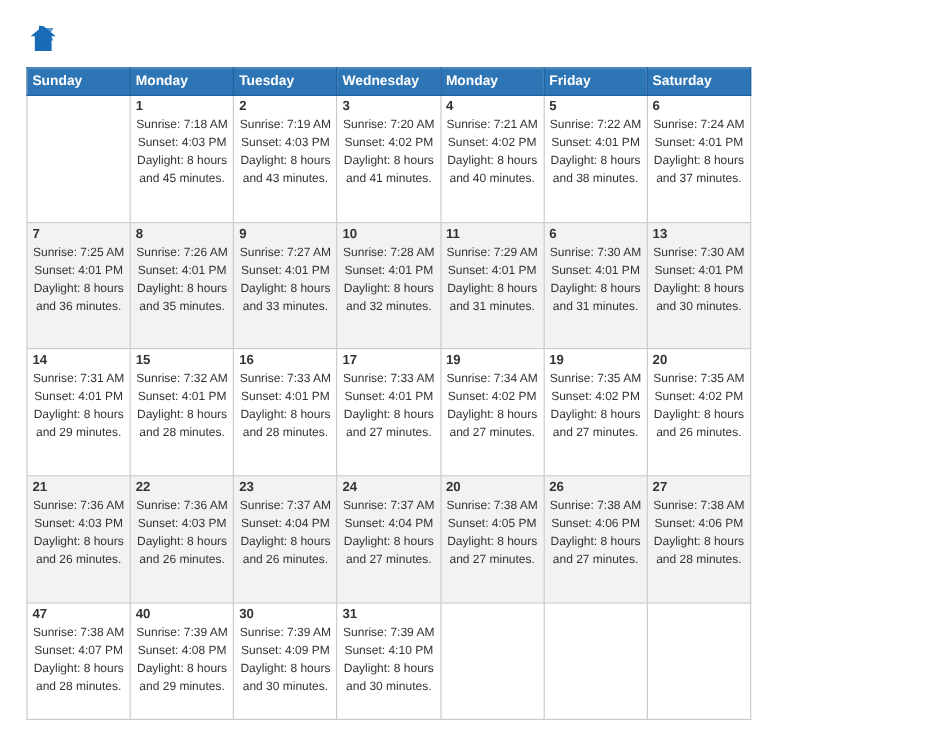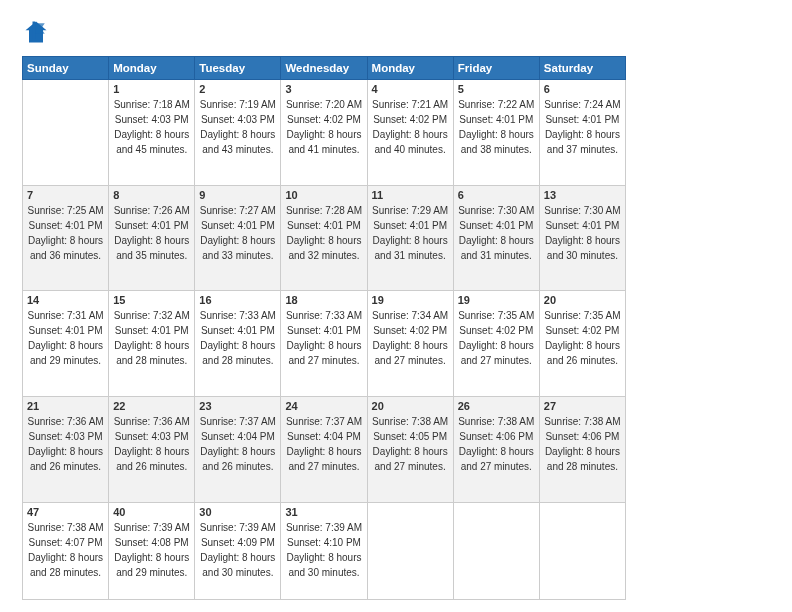--- a/index.html
+++ b/index.html
@@ -237,21 +237,21 @@
             Sunrise: 7:32 AM<br>Sunset: 4:01 PM<br>Daylight: 8 hours and 28 minutes.
           </div>
           </td>
           <td>
             <span class="day-num">16</span>
           <div class="day-info">
             Sunrise: 7:33 AM<br>Sunset: 4:01 PM<br>Daylight: 8 hours and 28 minutes.
           </div>
           </td>
           <td>
-            <span class="day-num">18</span>
+            <span class="day-num">17</span>
           <div class="day-info">
             Sunrise: 7:33 AM<br>Sunset: 4:01 PM<br>Daylight: 8 hours and 27 minutes.
           </div>
           </td>
           <td>
             <span class="day-num">19</span>
           <div class="day-info">
             Sunrise: 7:34 AM<br>Sunset: 4:02 PM<br>Daylight: 8 hours and 27 minutes.
           </div>
           </td>

